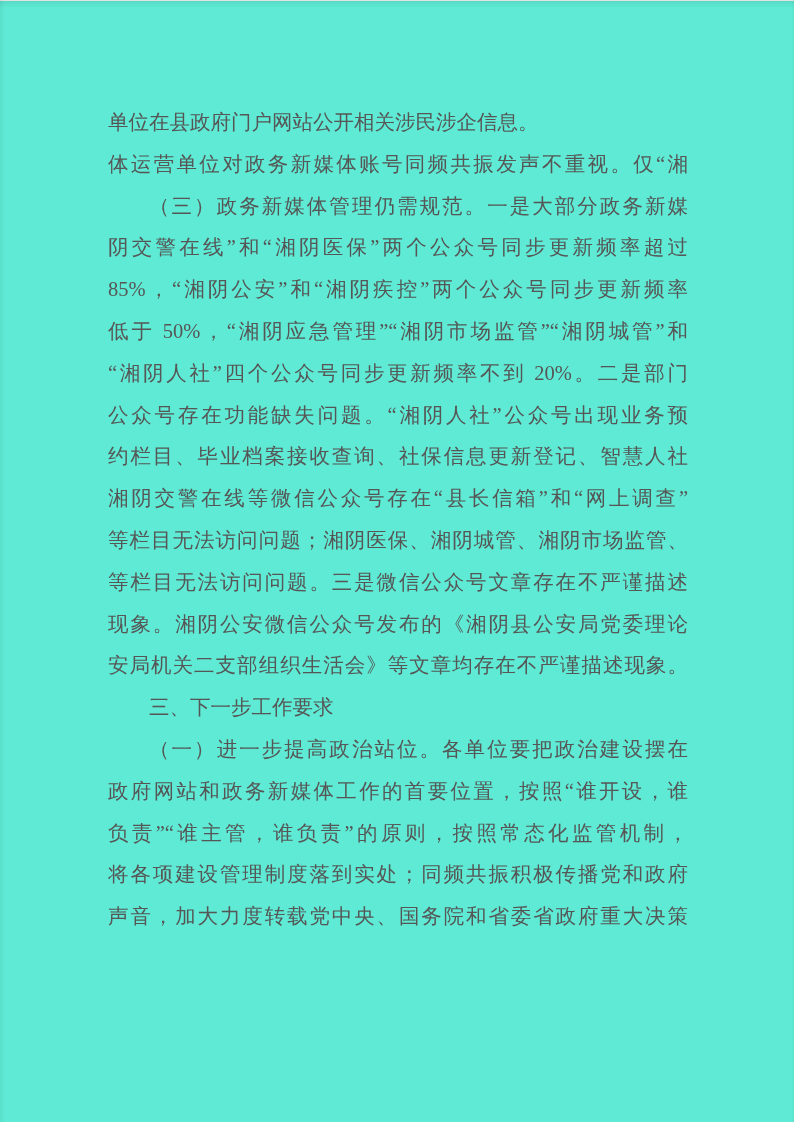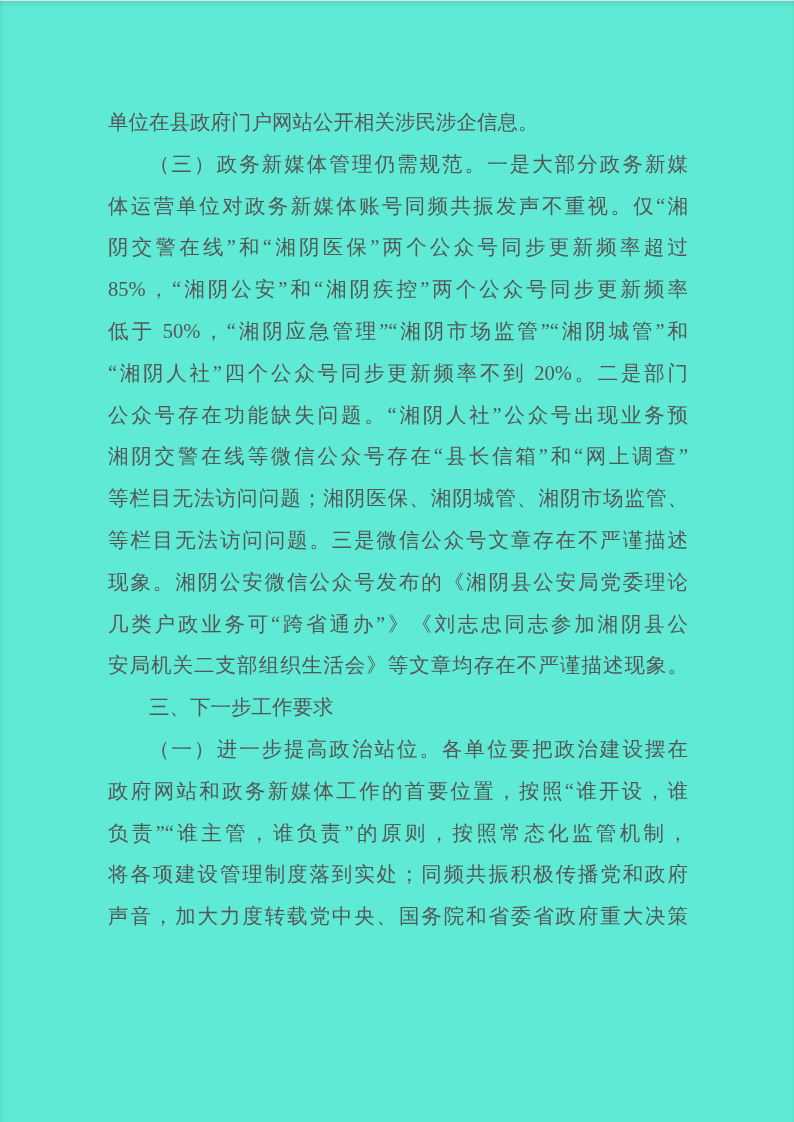--- a/index.html
+++ b/index.html
@@ -64,32 +64,32 @@
 </style>
 </head>
 <body>
 
 <div class="page">
   <div class="edge-top"></div>
   <div class="edge-left"></div>
   <div class="edge-right"></div>
   <div class="text-block">
       <div class="line">单位在县政府门户网站公开相关涉民涉企信息。</div>
+      <div class="line justify">体运营单位对政务新媒体账号同频共振发声不重视。仅“湘</div>
       <div class="line indent justify">（三）政务新媒体管理仍需规范。一是大部分政务新媒</div>
-      <div class="line justify">体运营单位对政务新媒体账号同频共振发声不重视。仅“湘</div>
       <div class="line justify">阴交警在线”和“湘阴医保”两个公众号同步更新频率超过</div>
       <div class="line justify">85%，“湘阴公安”和“湘阴疾控”两个公众号同步更新频率</div>
       <div class="line justify">低于 50%，“湘阴应急管理”“湘阴市场监管”“湘阴城管”和</div>
       <div class="line justify">“湘阴人社”四个公众号同步更新频率不到 20%。二是部门</div>
       <div class="line justify">公众号存在功能缺失问题。“湘阴人社”公众号出现业务预</div>
+      <div class="line justify">约栏目、毕业档案接收查询、社保信息更新登记、智慧人社</div>
       <div class="line justify">湘阴交警在线等微信公众号存在“县长信箱”和“网上调查”</div>
       <div class="line justify">等栏目无法访问问题；湘阴医保、湘阴城管、湘阴市场监管、</div>
       <div class="line justify">等栏目无法访问问题。三是微信公众号文章存在不严谨描述</div>
       <div class="line justify">现象。湘阴公安微信公众号发布的《湘阴县公安局党委理论</div>
-      <div class="line justify">几类户政业务可“跨省通办”》《刘志忠同志参加湘阴县公</div>
       <div class="line justify">安局机关二支部组织生活会》等文章均存在不严谨描述现象。</div>
       <div class="line indent">三、下一步工作要求</div>
       <div class="line indent justify">（一）进一步提高政治站位。各单位要把政治建设摆在</div>
       <div class="line justify">政府网站和政务新媒体工作的首要位置，按照“谁开设，谁</div>
       <div class="line justify">负责”“谁主管，谁负责”的原则，按照常态化监管机制，</div>
       <div class="line justify">将各项建设管理制度落到实处；同频共振积极传播党和政府</div>
       <div class="line justify">声音，加大力度转载党中央、国务院和省委省政府重大决策</div>
     </div>
 </div>
 

